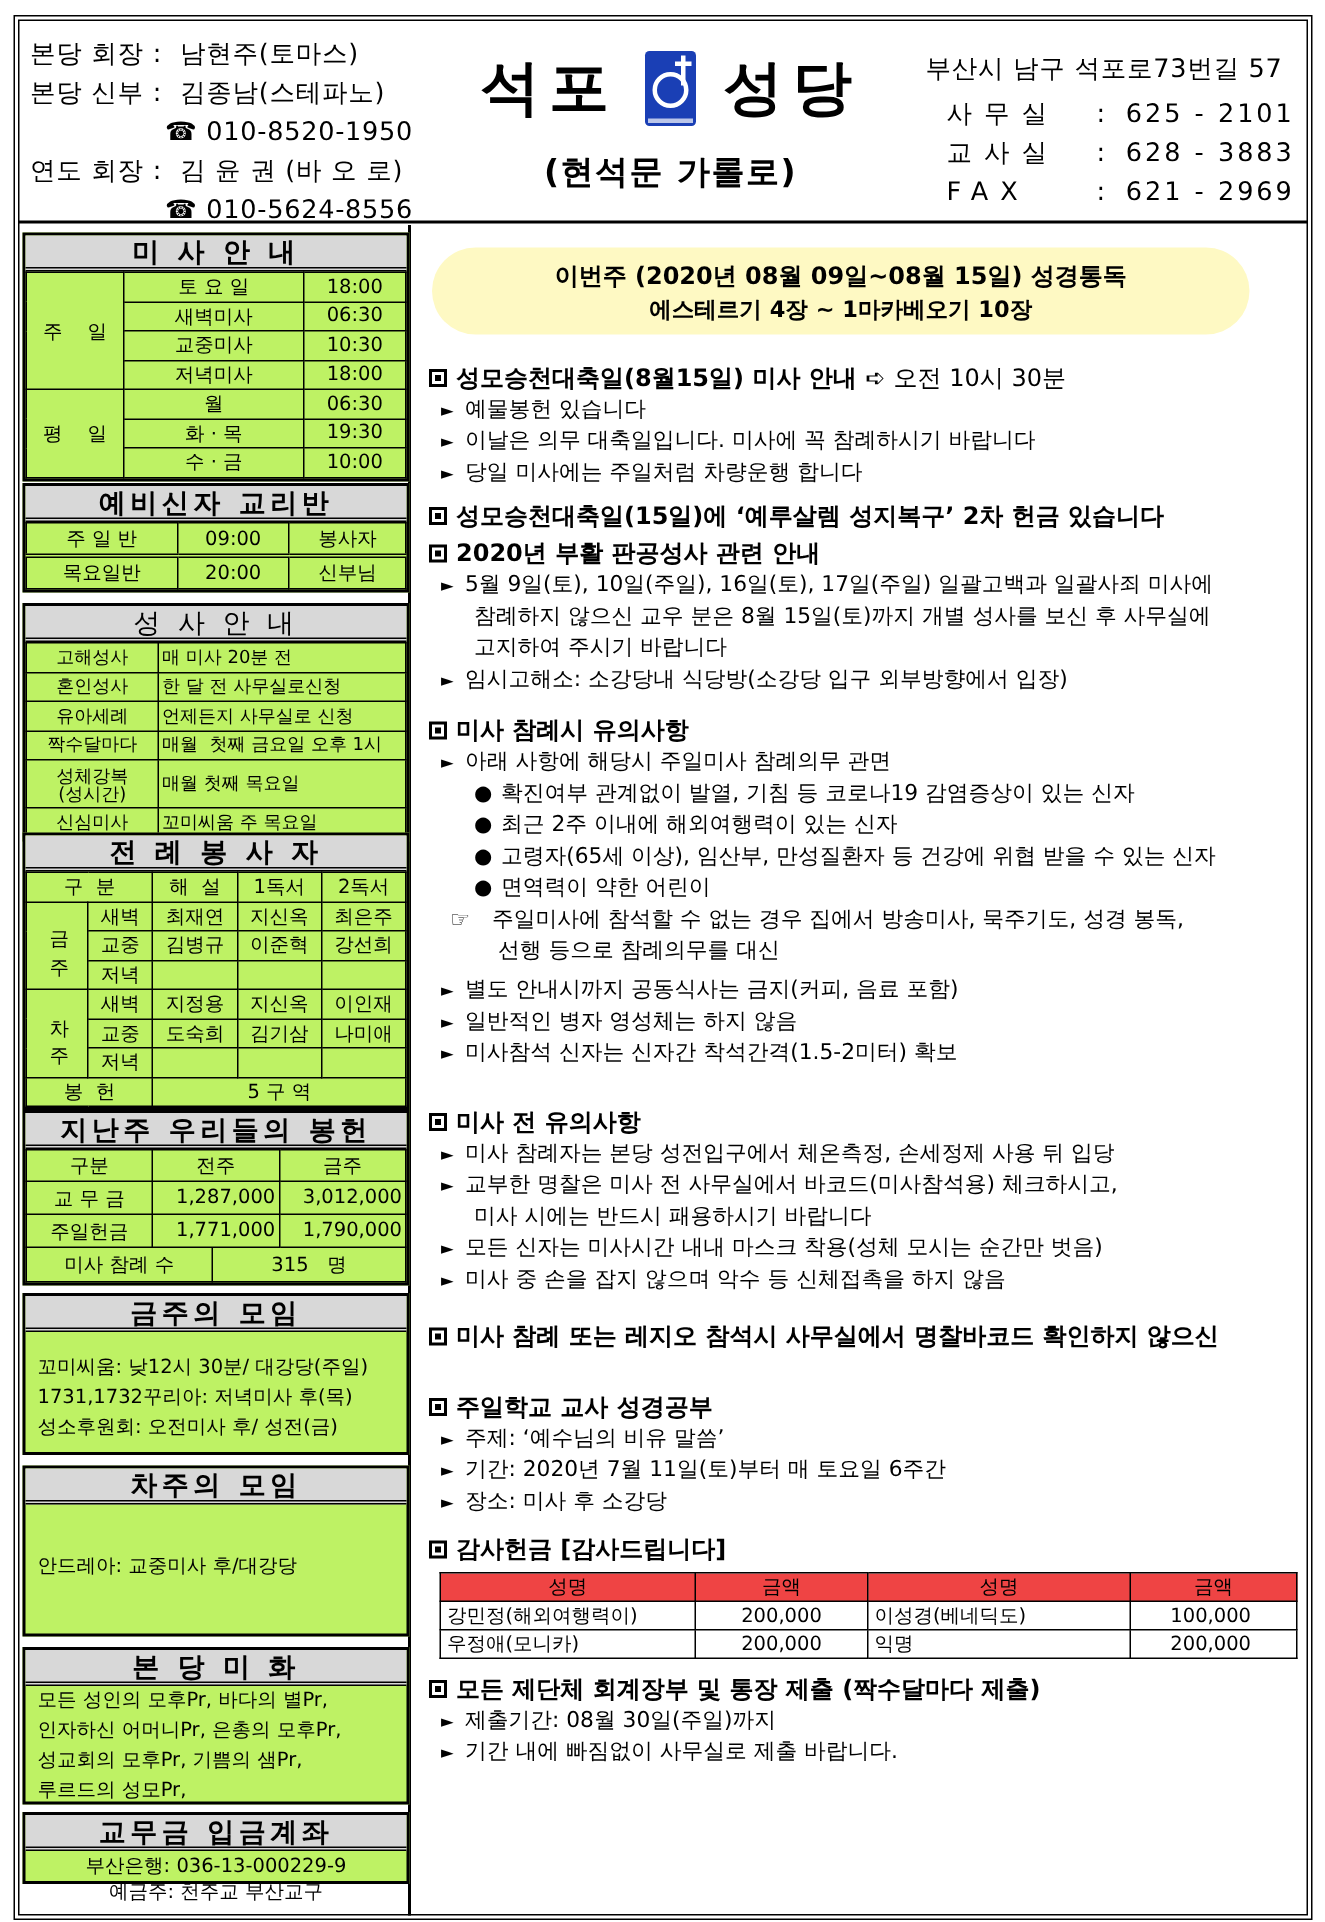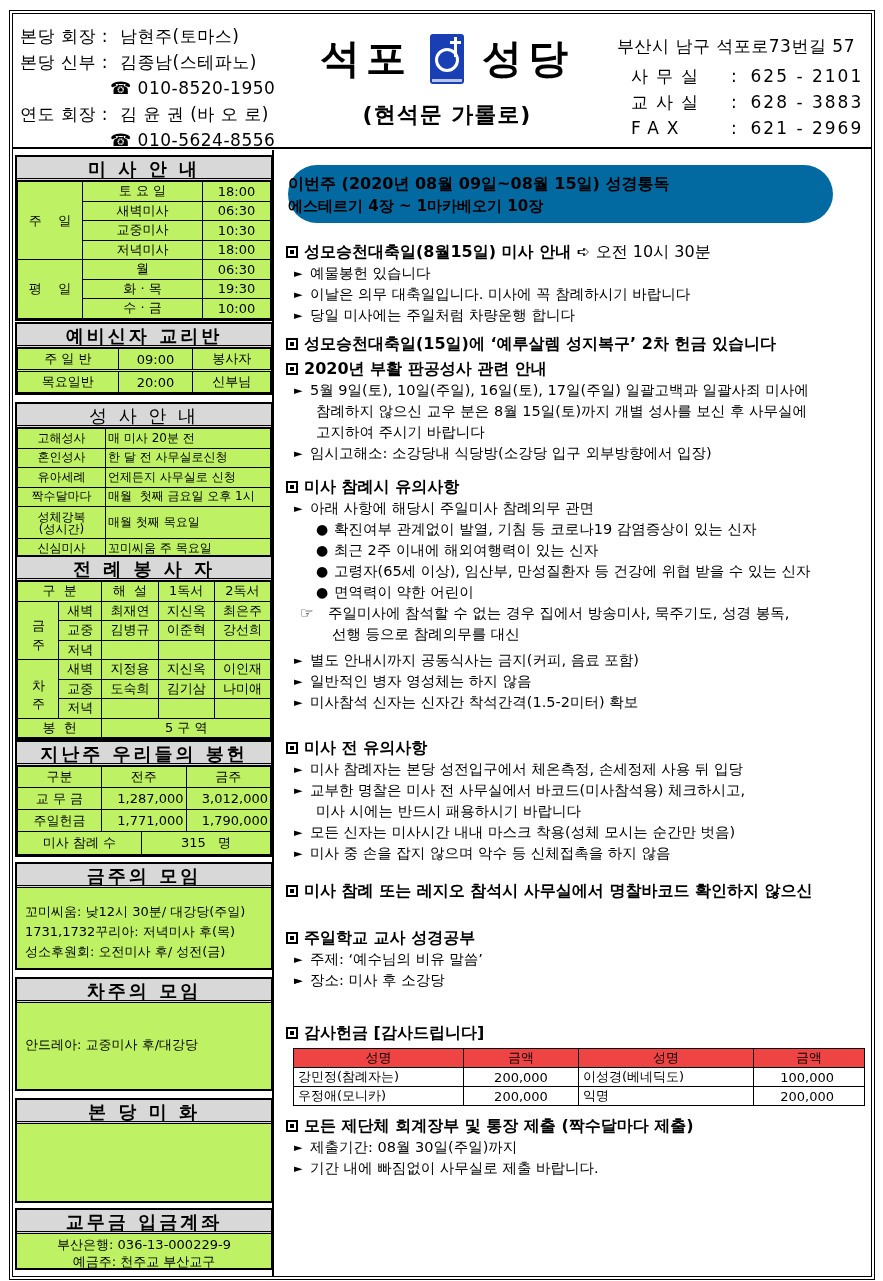--- a/index.html
+++ b/index.html
@@ -49,21 +49,21 @@
   }
   .box-title.light { font-weight: normal; }
   table.t { width: 100%; border-collapse: collapse; font-size: 13px; }
   table.t td { border: 1px solid #000; text-align: center; height: 19.5px; padding: 0 2px; }
   .box-body { font-size: 13px; padding: 4px 8px; line-height: 20px; }
 
   
   .rightcol { position: absolute; left: 278px; top: 150px; width: 594px; height: 1127px; }
   .pill {
     position: absolute; left: 10px; top: 15px; width: 545px; height: 58px;
-    background: #0369a1; border-radius: 29px; padding-top: 9px;
+    background: #fef9c3; border-radius: 29px; text-align: center; padding-top: 9px;
   }
   .pill .p1 { font-size: 16px; font-weight: bold; }
   .pill .p2 { font-size: 15px; font-weight: bold; margin-top: 2px; }
   .sec { position: absolute; left: 8px; width: 580px; font-size: 14.5px; }
   .sec-h { font-weight: bold; font-size: 16px; height: 22px; line-height: 22px; white-space: nowrap; }
   .sec-h .sq { display: inline-block; width: 12px; height: 12px; border: 2px solid #000; position: relative; margin-right: 6px; vertical-align: -1px; }
   .sec-h .sq::after { content: ""; position: absolute; left: 2px; top: 2px; width: 4px; height: 4px; background: #000; }
   .sec-h .normal { font-weight: normal; }
   .li { padding-left: 24px; position: relative; line-height: 21px; white-space: nowrap; }
   .li .ar { position: absolute; left: 8px; top: 0; font-size: 11px; }
@@ -301,23 +301,29 @@
 
   <div class="box" style="top:827px;height:114px;">
     <div class="box-title">차주의 모임</div>
     <div class="box-body" style="padding-top:32px;">
       <div>안드레아: 교중미사 후/대강당</div>
     </div>
   </div>
 
   <div class="box" style="top:948px;height:105px;">
     <div class="box-title">본 당 미 화</div>
-  </div>
-
-  <div class="box" style="top:1058px;height:62px;">
+    <div class="box-body" style="padding:0 8px;">
+      <div>모든 성인의 모후Pr, 바다의 별Pr,</div>
+      <div>인자하신 어머니Pr, 은총의 모후Pr,</div>
+      <div>성교회의 모후Pr, 기쁨의 샘Pr,</div>
+      <div>루르드의 성모Pr,</div>
+    </div>
+  </div>
+
+  <div class="box" style="top:1058px;height:48px;">
     <div class="box-title">교무금 입금계좌</div>
     <div class="box-body" style="text-align:center;padding-top:2px;line-height:17px;">
       <div>부산은행: 036-13-000229-9</div>
       <div>예금주: 천주교 부산교구</div>
     </div>
   </div>
 </div>
 
 <div class="rightcol">
   <div class="pill">
@@ -368,37 +374,37 @@
     <div class="li"><span class="ar">►</span><span>미사 중 손을 잡지 않으며 악수 등 신체접촉을 하지 않음</span></div>
   </div>
 
   <div class="sec" style="top:730px;">
     <div class="sec-h"><span class="sq"></span><span>미사 참례 또는 레지오 참석시 사무실에서 명찰바코드 확인하지 않으신</span></div>
   </div>
 
   <div class="sec" style="top:777px;">
     <div class="sec-h"><span class="sq"></span><span>주일학교 교사 성경공부</span></div>
     <div class="li"><span class="ar">►</span><span>주제: ‘예수님의 비유 말씀’</span></div>
-    <div class="li"><span class="ar">►</span></div>
+    <div class="li"><span class="ar">►</span><span>기간: 2020년 7월 11일(토)부터 매 토요일 6주간</span></div>
     <div class="li"><span class="ar">►</span><span>장소: 미사 후 소강당</span></div>
   </div>
 
   <div class="sec" style="top:872px;">
     <div class="sec-h"><span class="sq"></span><span>감사헌금 [감사드립니다]</span></div>
   </div>
   <table class="don" style="top:898px;">
     <tbody>
         <tr class="hd">
           <td style="width:170px;">성명</td>
           <td style="width:115px;">금액</td>
           <td style="width:175px;">성명</td>
           <td>금액</td>
         </tr>
     <tr>
-          <td>강민정(참례자는)</td>
+          <td>강민정(해외여행력이)</td>
           <td style="text-align:center;">200,000</td>
           <td>이성경(베네딕도)</td>
           <td style="text-align:right;padding-right:30px;">100,000</td>
         </tr>
     <tr>
           <td>우정애(모니카)</td>
           <td style="text-align:center;">200,000</td>
           <td>익명</td>
           <td style="text-align:right;padding-right:30px;">200,000</td>
         </tr>

